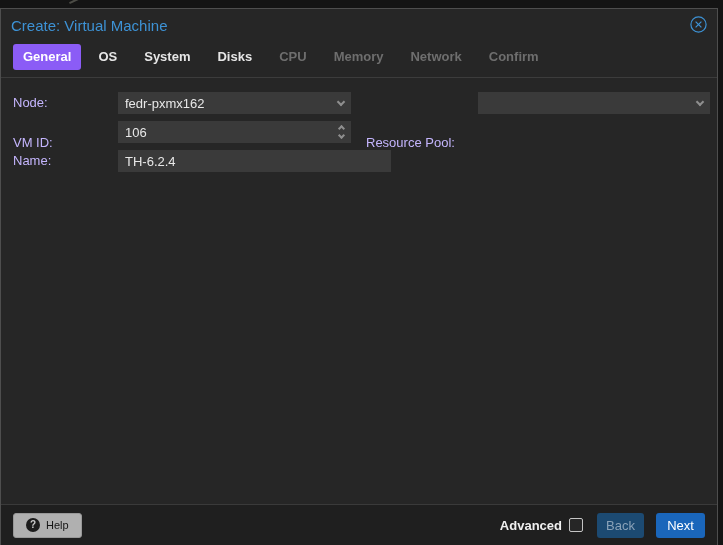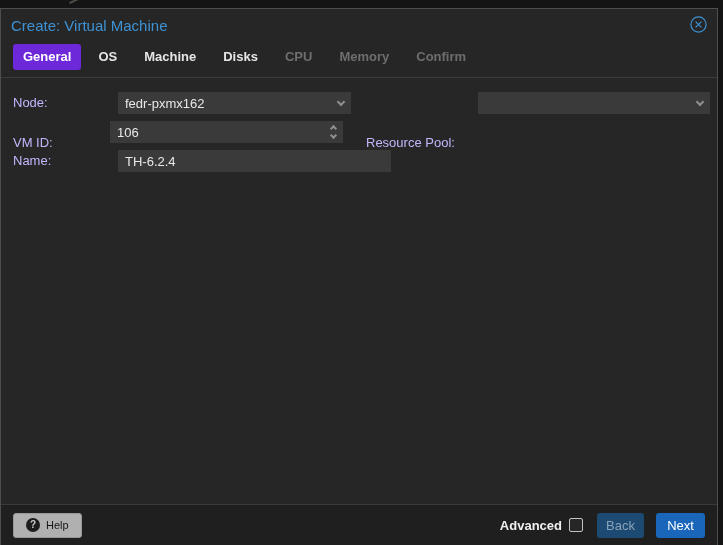--- a/index.html
+++ b/index.html
@@ -36,21 +36,21 @@
   
   .tabbar {
     display:flex; align-items:center; padding:7px 0 7px 12px;
     border-bottom:1px solid #3c3c3c;
   }
   .tab {
     font-size:13px; font-weight:700; line-height:16px;
     padding:5px 10px; margin-right:7px; border-radius:3px;
     color:#e6e6e6; cursor:pointer; white-space:nowrap;
   }
-  .tab.active { background:#6d28d9; color:#ffffff; }
+  .tab.active { background:#8b5cf6; color:#ffffff; }
   .tab.disabled { color:#6e6e6e; cursor:default; }
 
   
   .dlg-body { position:relative; height:424px; }
   .f-label {
     position:absolute; font-size:13px; font-weight:400; color:#c4b5fd;
     line-height:22px; white-space:nowrap;
   }
   .field {
     position:absolute; height:22px; background:#3a3a3a;
@@ -116,39 +116,40 @@
       <svg width="17" height="17" viewBox="0 0 17 17">
         <circle cx="8.5" cy="8.5" r="7.6" fill="none" stroke="#3d92d5" stroke-width="1.2"></circle>
         <path d="M5.6 5.6 L11.4 11.4 M11.4 5.6 L5.6 11.4" stroke="#3d92d5" stroke-width="1.2"></path>
       </svg>
     </span>
   </div>
 
   <div class="tabbar">
     <span class="tab active">General</span>
     <span class="tab">OS</span>
-    <span class="tab">Machine</span>
+    <span class="tab">System</span>
     <span class="tab">Disks</span>
     <span class="tab disabled">CPU</span>
     <span class="tab disabled">Memory</span>
+    <span class="tab disabled">Network</span>
     <span class="tab disabled">Confirm</span>
   </div>
 
   <div class="dlg-body">
 
     <span class="f-label" style="left:12px; top:14px;">Node:</span>
     <div class="field" style="left:117px; top:14px; width:233px;">
       <input type="text" value="fedr-pxmx162" style="">
       <span class="trigger">
         <span class="chev down"></span>
       </span>
     </div>
 
     <span class="f-label" style="left:12px; top:54px;">VM ID:</span>
-    <div class="field" style="left:109px; top:43px; width:233px;">
+    <div class="field" style="left:117px; top:43px; width:233px;">
       <input type="text" value="106" style="">
       <span class="trigger spin">
         <span class="chev up"></span>
         <span class="chev down"></span>
       </span>
     </div>
 
     <span class="f-label" style="left:12px; top:72px;">Name:</span>
     <div class="field" style="left:117px; top:72px; width:273px;">
       <input type="text" value="TH-6.2.4" style="">

